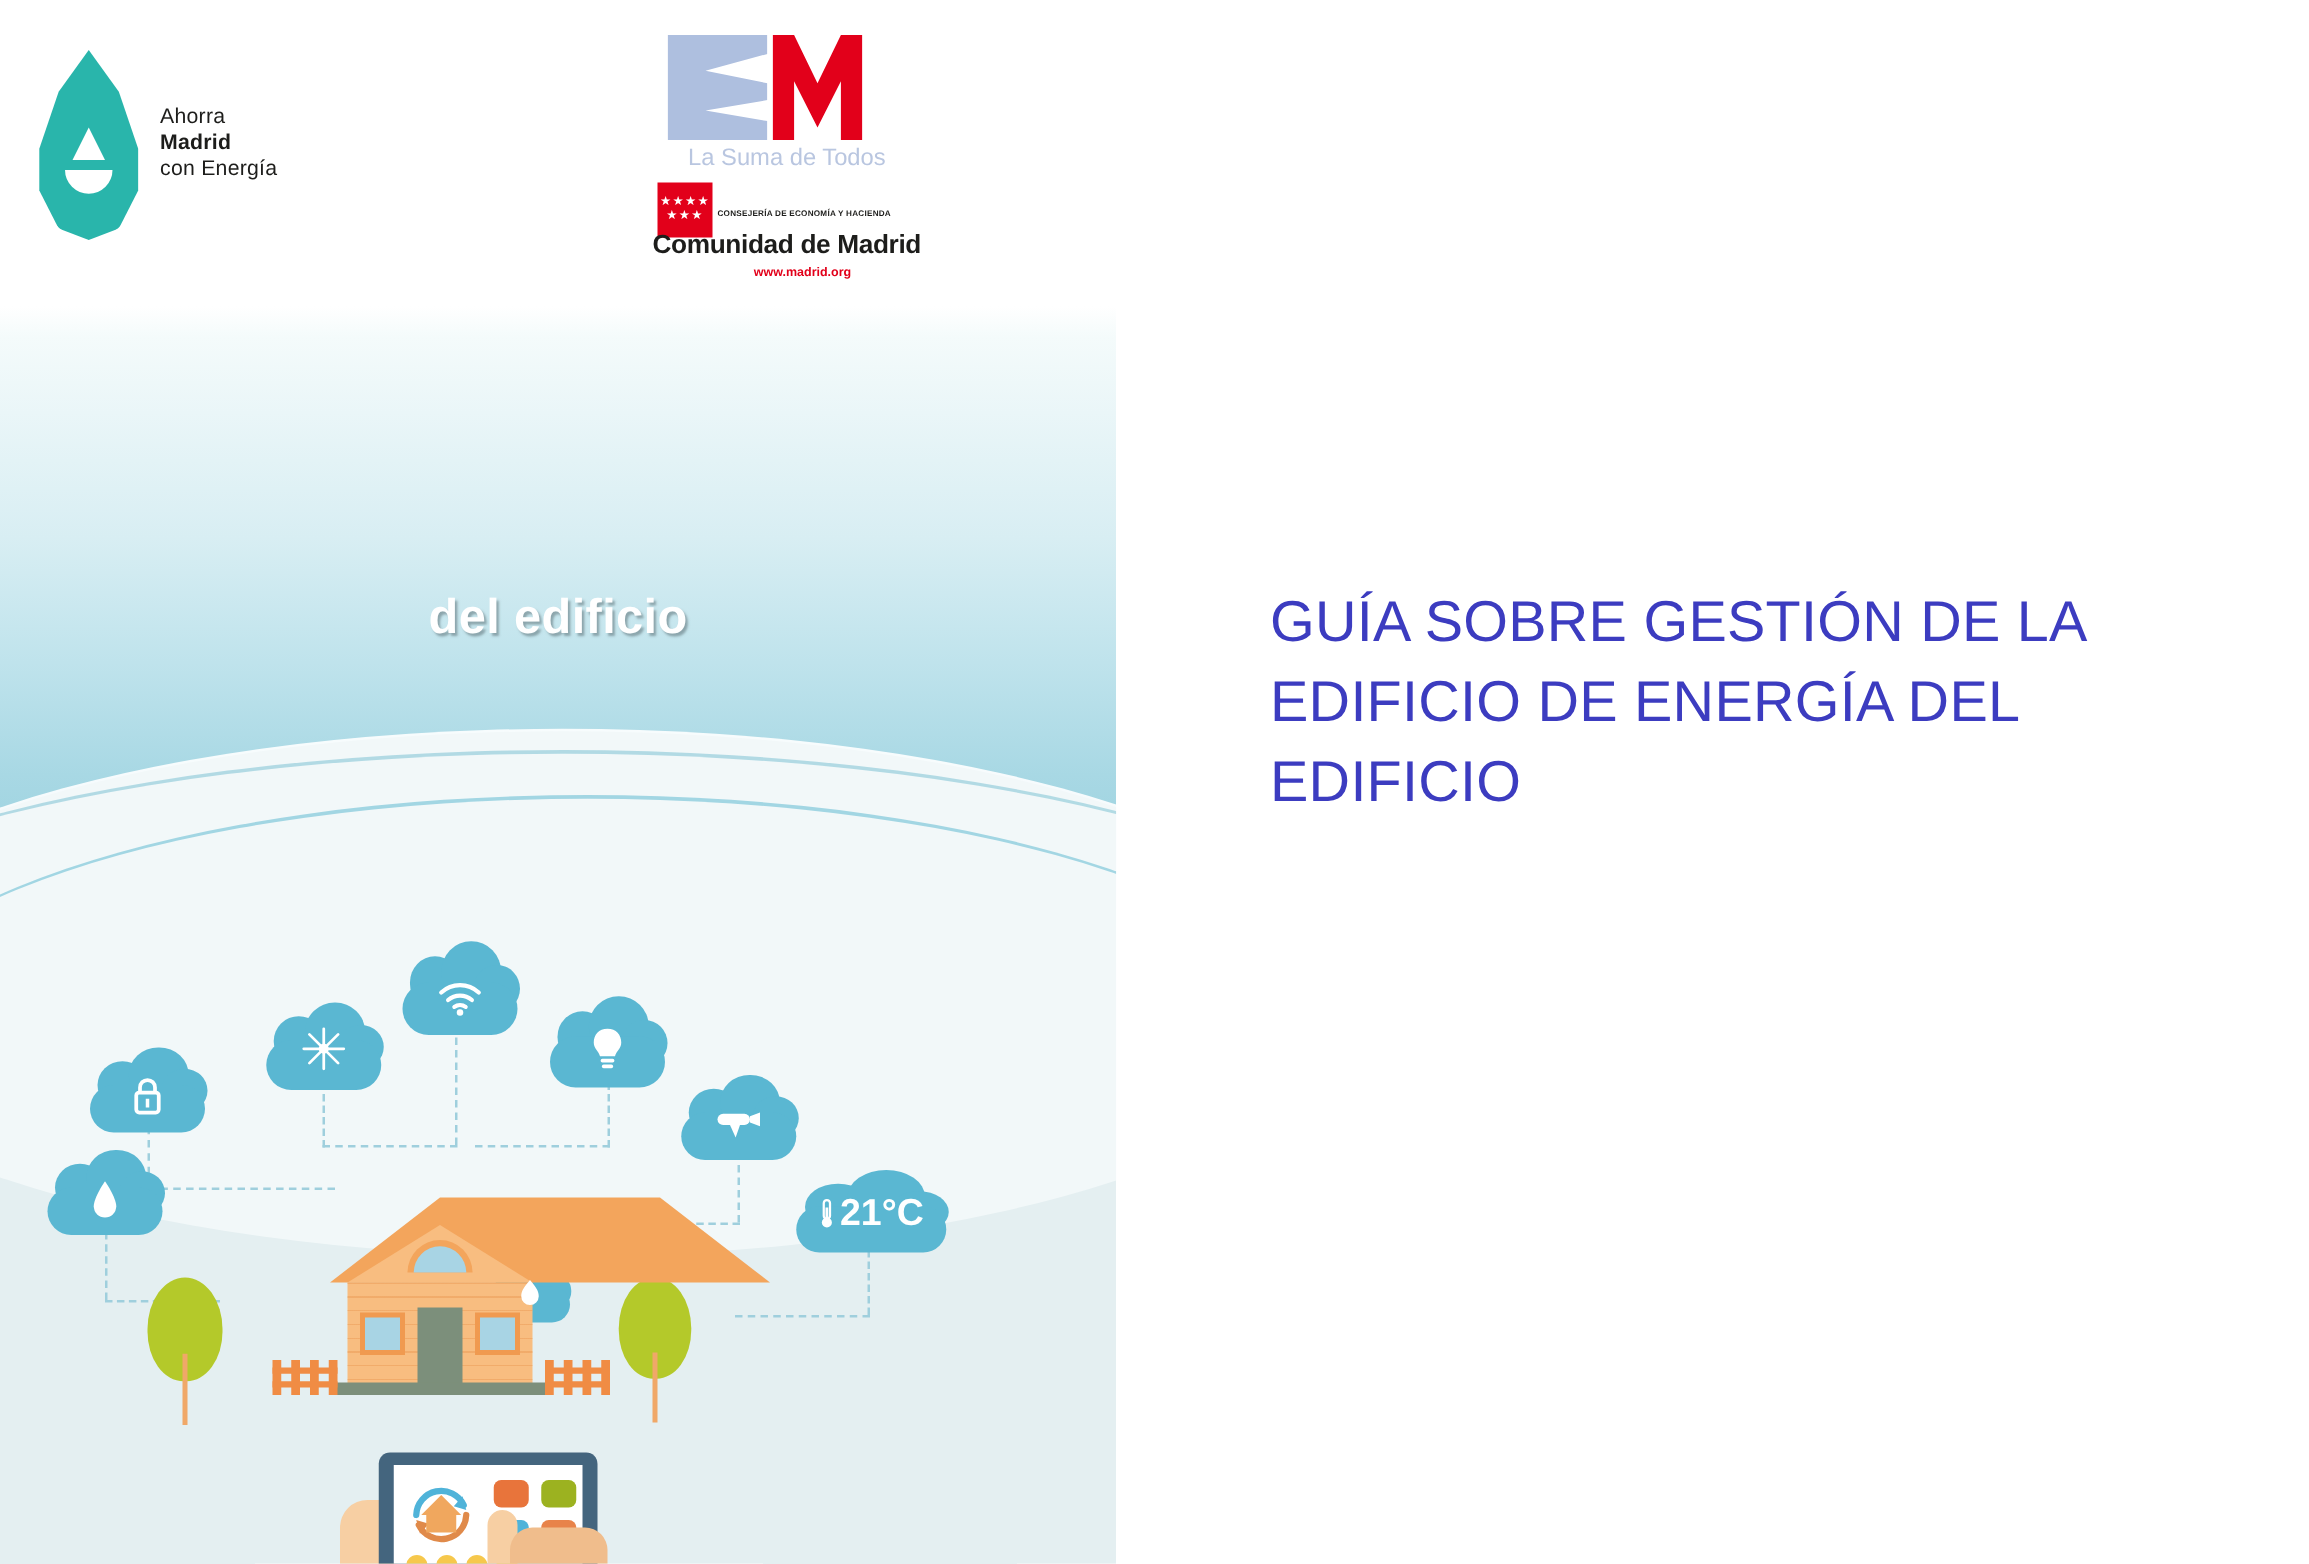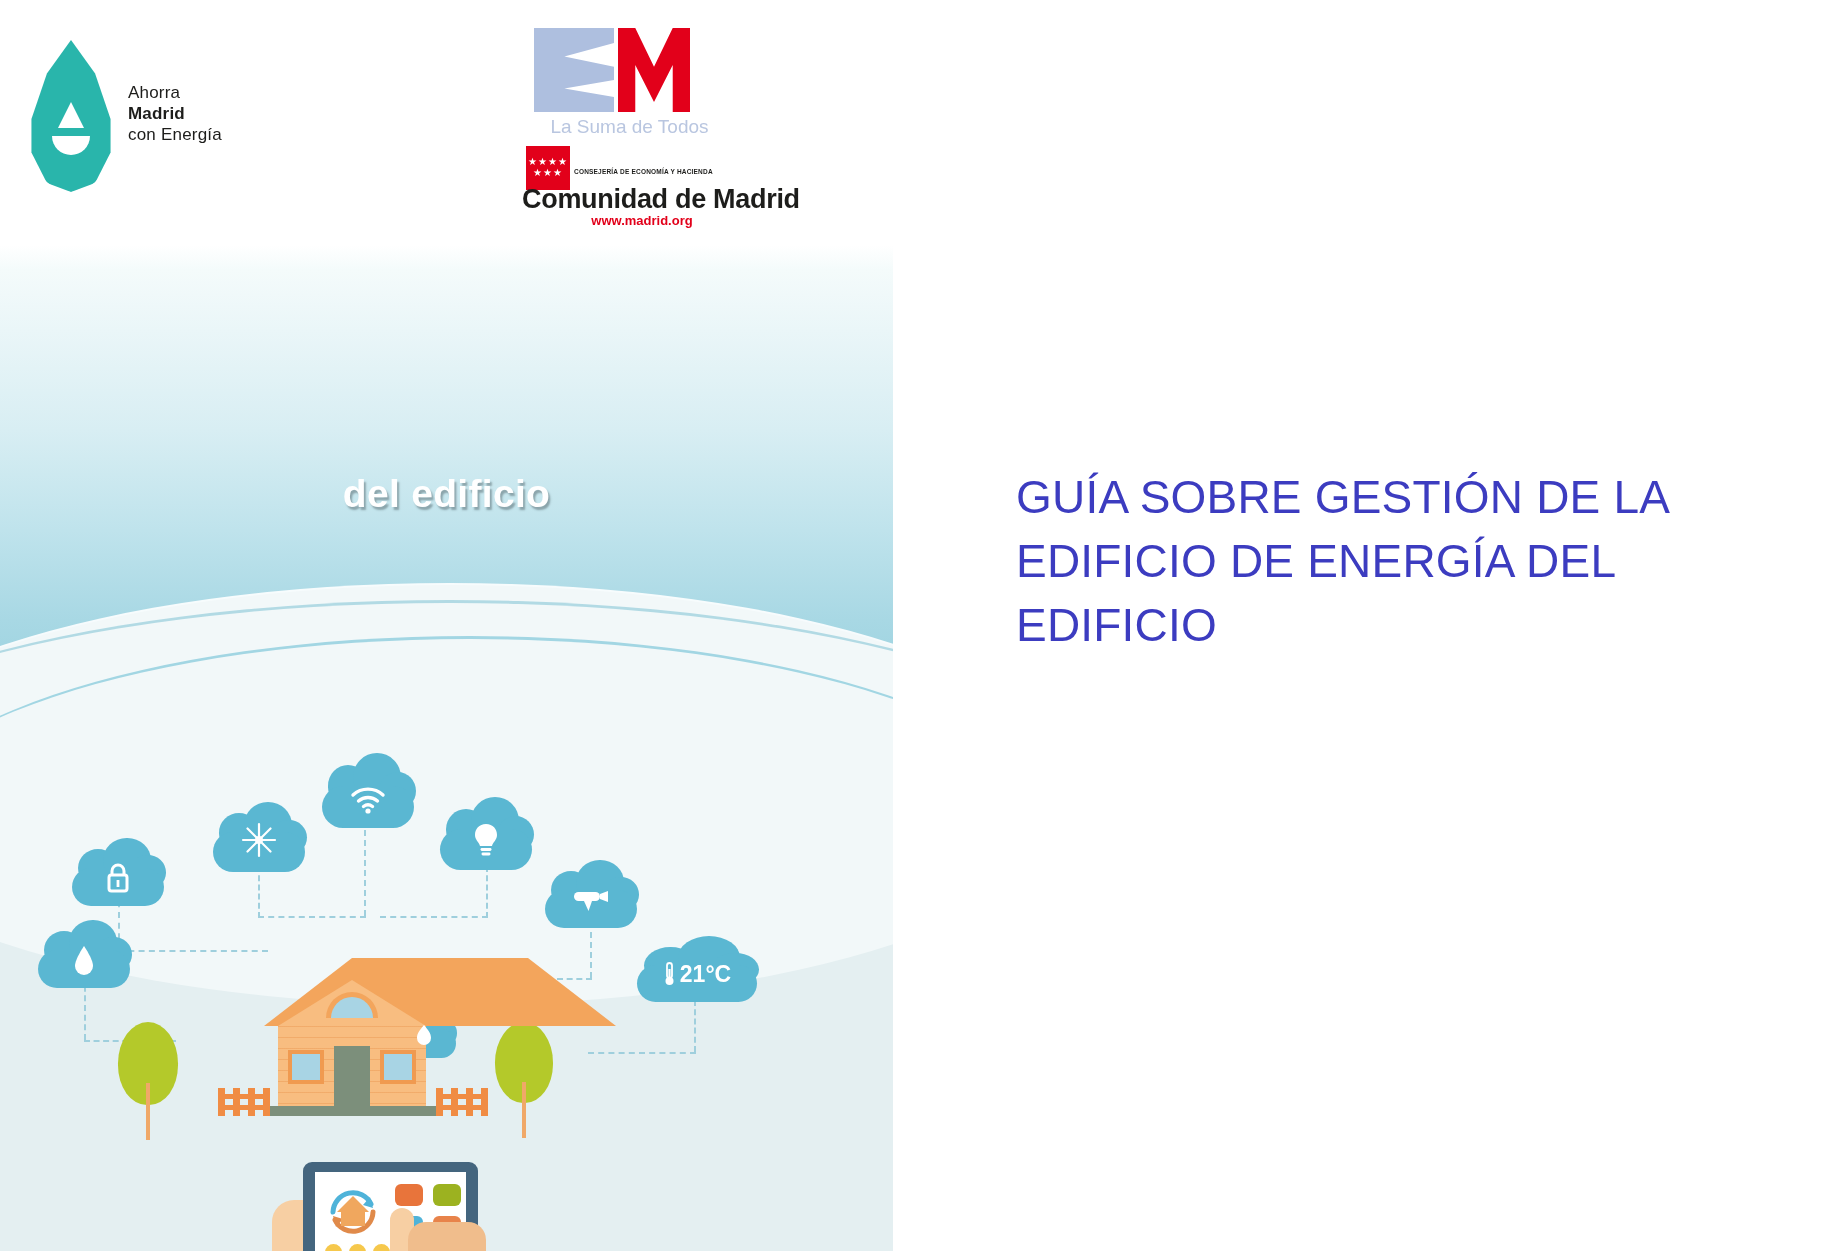--- a/index.html
+++ b/index.html
@@ -115,26 +115,26 @@
     position:absolute;left:0;top:10px;width:44px;text-align:center;
     color:#ffffff;font-size:10px;line-height:11px;letter-spacing:1px;
   }
   .cm-conse{
     position:absolute;left:62px;top:140px;
     font-size:6.5px;letter-spacing:.2px;color:#1d1d1b;font-weight:bold;
     white-space:nowrap;
   }
   .cm-name{
     position:absolute;left:10px;top:156px;width:208px;
-    font-size:27px;font-weight:bold;color:#1d1d1b;letter-spacing:-.3px;
+    font-size:21px;font-weight:bold;color:#1d1d1b;letter-spacing:-.3px;
     white-space:nowrap;
   }
   .cm-url{
     position:absolute;left:50px;top:185px;width:160px;
-    text-align:center;font-size:13px;color:#e2001a;font-weight:bold;
+    text-align:center;font-size:10px;color:#e2001a;font-weight:bold;
   }
 
   
   .cover-title{
     position:absolute;left:0;top:465px;width:893px;
     text-align:center;
     font-size:39px;line-height:58px;font-weight:bold;
     color:#ffffff;
     text-shadow:2px 3px 2px rgba(90,110,115,.55);
     letter-spacing:.3px;
@@ -366,21 +366,21 @@
       <div class="cl-p1"></div>
         <div class="cl-p2"></div>
         <div class="cl-p3"></div>
         <div class="cl-body" style="border-radius:28px;"></div>
       <div class="cl-ico" style="bottom:24%;display:flex;align-items:center;justify-content:center;gap:4px;">
         <svg width="13" height="26" viewBox="0 0 13 26">
           <rect x="4" y="2" width="5" height="15" rx="2.5" fill="none" stroke="#fff" stroke-width="1.8"></rect>
           <circle cx="6.5" cy="20" r="4" fill="#fff"></circle>
             <rect x="5.4" y="8" width="2.2" height="11" fill="#fff"></rect>
         </svg>
-        <span style="font-size:23px;font-weight:bold;color:#fff;">21°C</span>
+        <span style="font-size:30px;font-weight:bold;color:#fff;">21°C</span>
       </div>
     </div>
 
     <div class="tree" style="left:118px;top:252px;width:60px;height:118px;">
       <div class="tree-crown"></div>
         <div class="tree-trunk"></div>
     </div>
     <div class="tree" style="left:495px;top:252px;width:58px;height:116px;">
       <div class="tree-crown"></div>
         <div class="tree-trunk"></div>

